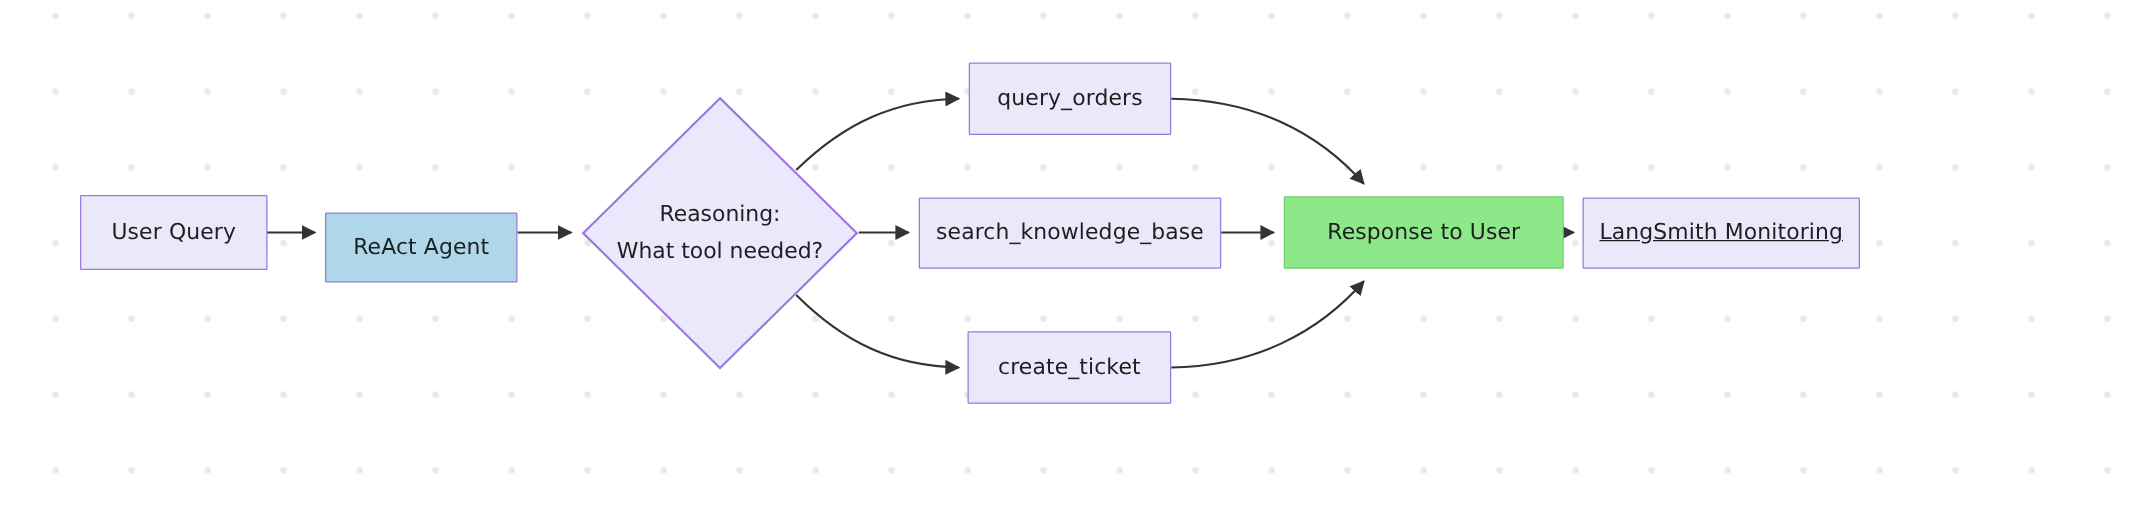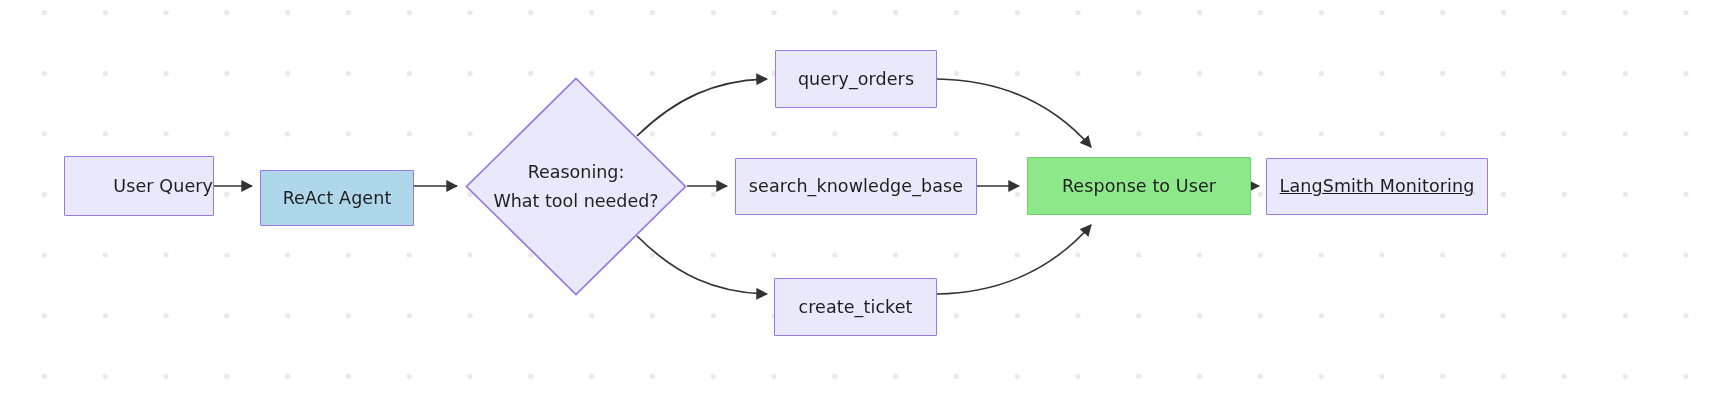--- a/index.html
+++ b/index.html
@@ -108,21 +108,21 @@
 
     <path d="M 937 79 C 1004 80 1055 106 1091 147" fill="none" stroke="#333333" stroke-width="1.7" marker-end="url(#arrow)"></path>
 
     <path d="M 977 186 L 1019 186" fill="none" stroke="#333333" stroke-width="1.7" marker-end="url(#arrow)"></path>
 
     <path d="M 937 294 C 1004 293 1055 266 1091 225" fill="none" stroke="#333333" stroke-width="1.7" marker-end="url(#arrow)"></path>
 
     <path d="M 1216 186 L 1259 186" fill="none" stroke="#333333" stroke-width="1.7" marker-end="url(#arrow)"></path>
   </svg>
 
-  <div class="node rect" style="left:64px; top:156px; width:150px; height:60px;justify-content:flex-end;">
+  <div class="node rect" style="left:64px; top:156px; width:150px; height:60px;">
     <span>User Query</span>
   </div>
 
   <div class="node rect agent" style="left:260px; top:158px; width:154px; height:56px;">
     <span>ReAct Agent</span>
   </div>
 
   <div class="diamond-wrap" style="left:465px; top:77px; width:222px; height:219px;">
     <svg class="diamond-shape" viewBox="0 0 222 219" xmlns="http://www.w3.org/2000/svg" preserveAspectRatio="none">
       <polygon points="111,1.5 220.5,109.5 111,217.5 1.5,109.5" fill="#eae8fb" stroke="#9a78e0" stroke-width="1.7"></polygon>
@@ -134,21 +134,21 @@
   </div>
 
   <div class="node rect" style="left:775px; top:50px; width:162px; height:58px;">
     <span>query_orders</span>
   </div>
 
   <div class="node rect" style="left:735px; top:158px; width:242px; height:57px;">
     <span>search_knowledge_base</span>
   </div>
 
-  <div class="node rect" style="left:774px; top:265px; width:163px; height:58px;margin-top:13px;">
+  <div class="node rect" style="left:774px; top:265px; width:163px; height:58px;">
     <span>create_ticket</span>
   </div>
 
   <div class="node rect success" style="left:1027px; top:157px; width:224px; height:58px;">
     <span>Response to User</span>
   </div>
 
   <div class="node rect" style="left:1266px; top:158px; width:222px; height:57px;text-decoration:underline;">
     <span>LangSmith Monitoring</span>
   </div>

